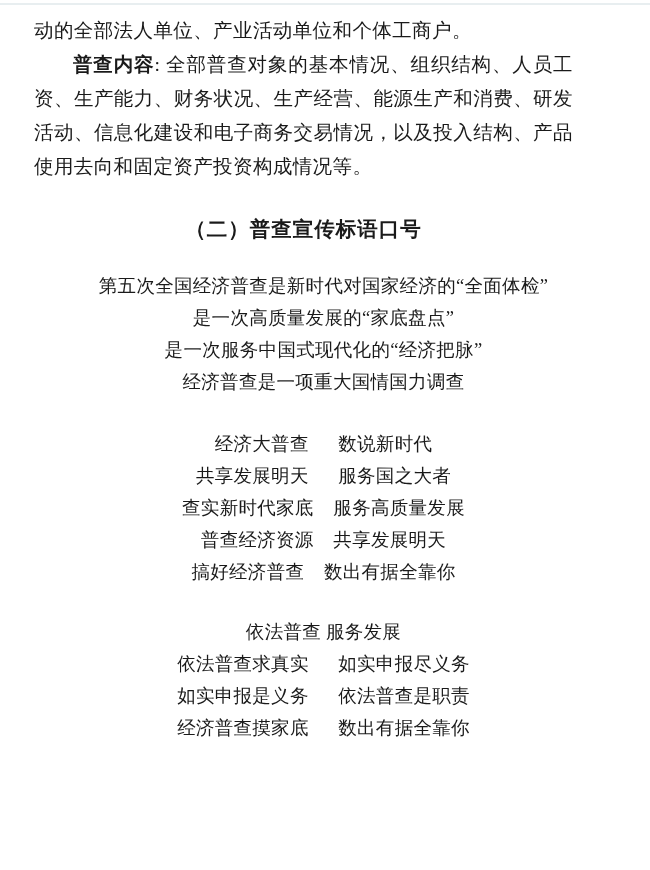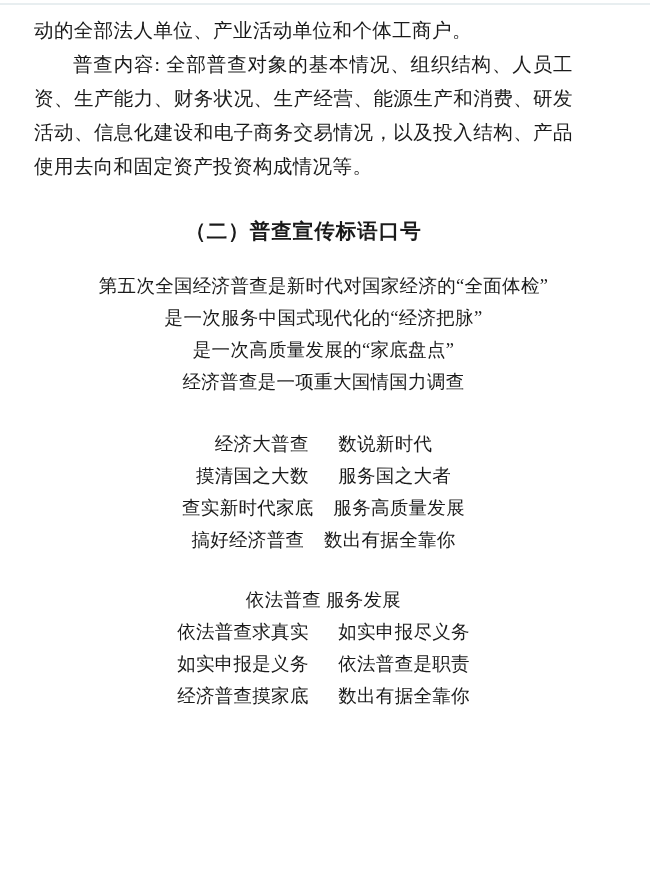--- a/index.html
+++ b/index.html
@@ -37,29 +37,30 @@
     text-align: justify;
     margin: 0;
   }
   .para.cont {
     text-indent: 0;
   }
   .para.indent {
     text-indent: 39px;
   }
   .lead {
-    font-weight: normal;
+    font-weight: bold;
   }
   .section-title {
     font-size: 20.5px;
     font-weight: bold;
     text-align: center;
     letter-spacing: 1px;
     margin: 30px 0 22px 0;
     line-height: 34px;
+    font-family: Liberation Mono, monospace;
   }
   .slogan-block {
     margin: 0;
     padding: 0 0 0 40px;
   }
   .slogan-line {
     font-size: 18.5px;
     line-height: 32px;
     letter-spacing: 0.3px;
     white-space: pre;
@@ -80,31 +81,32 @@
   <div class="top-rule"></div>
 
   <p class="para cont">动的全部法人单位、产业活动单位和个体工商户。</p>
 
   <p class="para indent"><span class="lead">普查内容</span><span>: </span><span>全部普查对象的基本情况、组织结构、人员工资、生产能力、财务状况、生产经营、能源生产和消费、研发活动、信息化建设和电子商务交易情况，以及投入结构、产品使用去向和固定资产投资构成情况等。</span></p>
 
   <h2 class="section-title">（二）普查宣传标语口号</h2>
 
   <div class="slogan-block">
     <div class="slogan-line">第五次全国经济普查是新时代对国家经济的“全面体检”</div>
+    <div class="slogan-line">是一次高质量发展的“家底盘点”</div>
     <div class="slogan-line">是一次服务中国式现代化的“经济把脉”</div>
-    <div class="slogan-line">是一次高质量发展的“家底盘点”</div>
     <div class="slogan-line">经济普查是一项重大国情国力调查</div>
   </div>
 
   <div class="gap"></div>
 
   <div class="slogan-block">
     <div class="slogan-line">经济大普查      数说新时代</div>
-    <div class="slogan-line">摸清国之大数      服务国之大者</div>
+    <div class="slogan-line">共享发展明天      服务国之大者</div>
     <div class="slogan-line">查实新时代家底    服务高质量发展</div>
+    <div class="slogan-line">普查经济资源    共享发展明天</div>
     <div class="slogan-line">搞好经济普查    数出有据全靠你</div>
   </div>
 
   <div class="gap-small"></div>
 
   <div class="slogan-block">
     <div class="slogan-line">依法普查 服务发展</div>
     <div class="slogan-line">依法普查求真实      如实申报尽义务</div>
     <div class="slogan-line">如实申报是义务      依法普查是职责</div>
     <div class="slogan-line">经济普查摸家底      数出有据全靠你</div>

